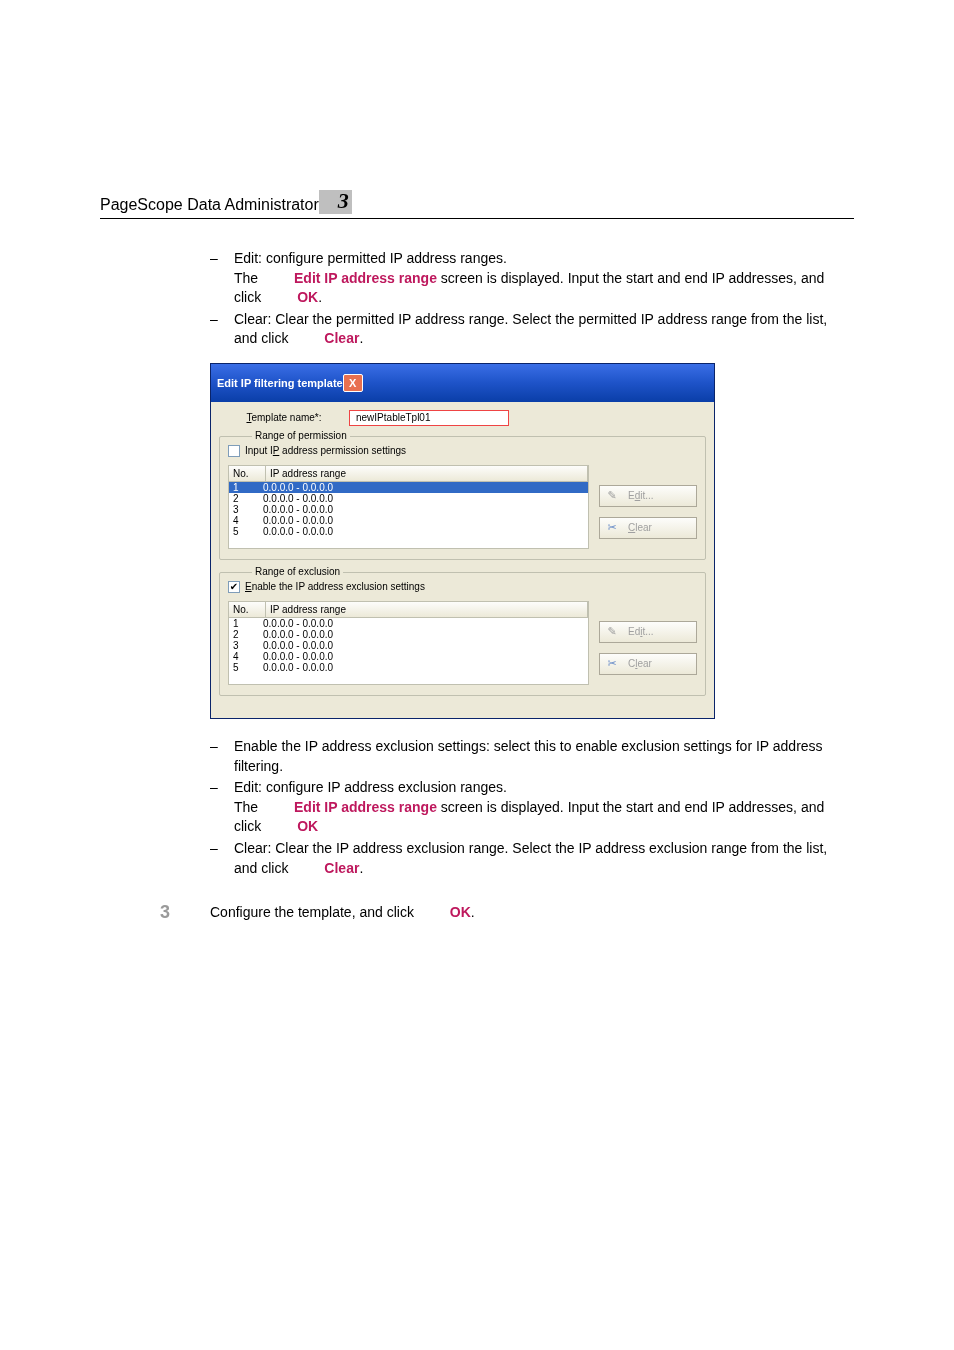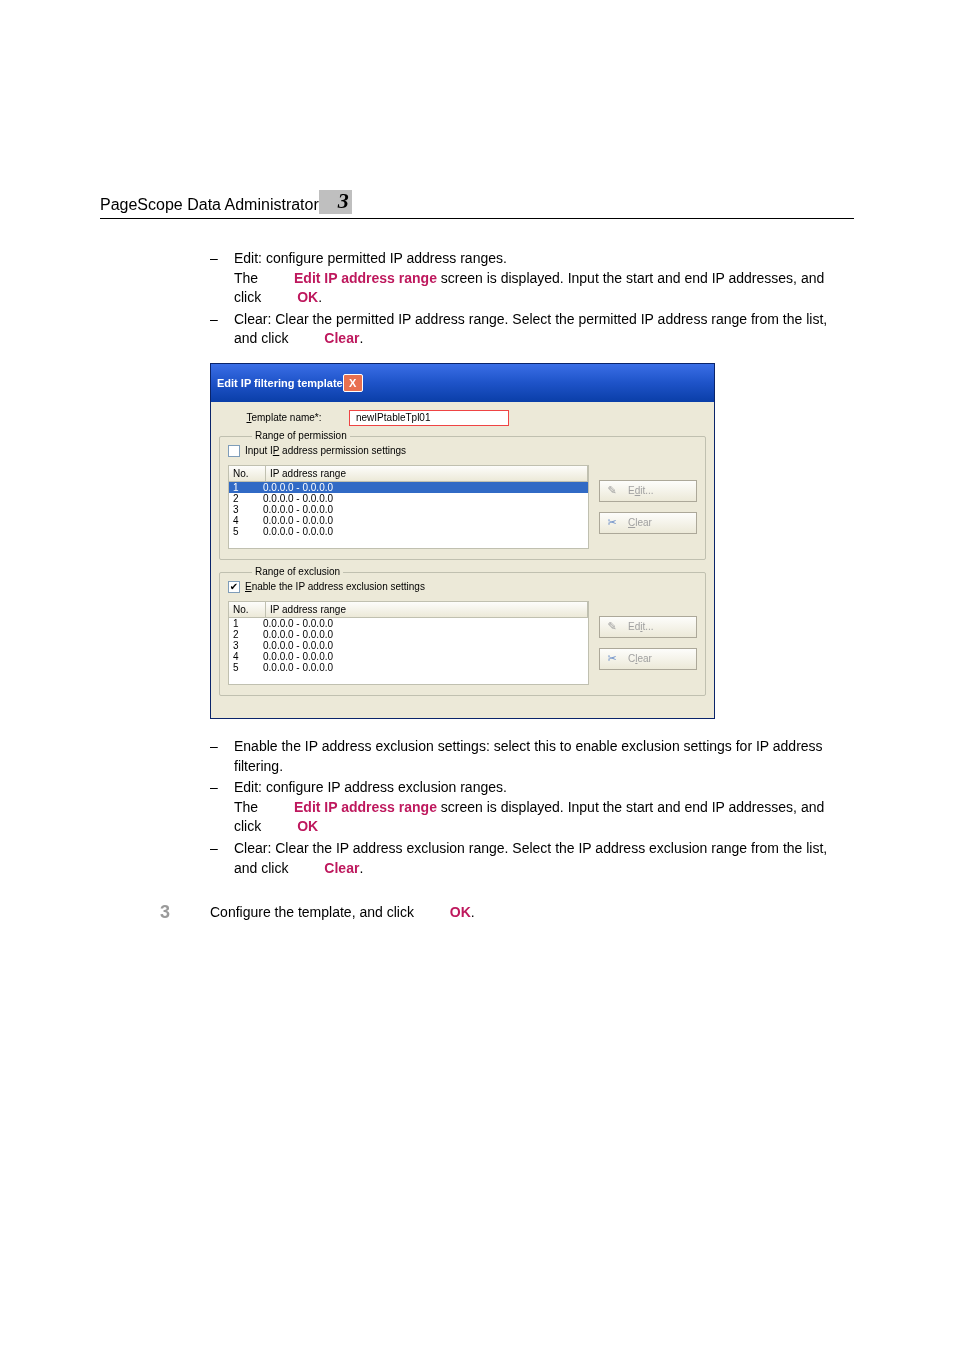--- a/index.html
+++ b/index.html
@@ -169,21 +169,21 @@
     margin-right: 5px;
     display: flex;
     align-items: center;
     justify-content: center;
     font-size: 10px;
     line-height: 10px;
     box-sizing: border-box;
   }
   .group-cols {
     display: flex;
-    align-items: center;
+    align-items: flex-end;
   }
   .list-col {
     flex: 1;
     margin-right: 10px;
   }
   .btn-col {
     width: 98px;
     display: flex;
     flex-direction: column;
     padding-top: 10px;

